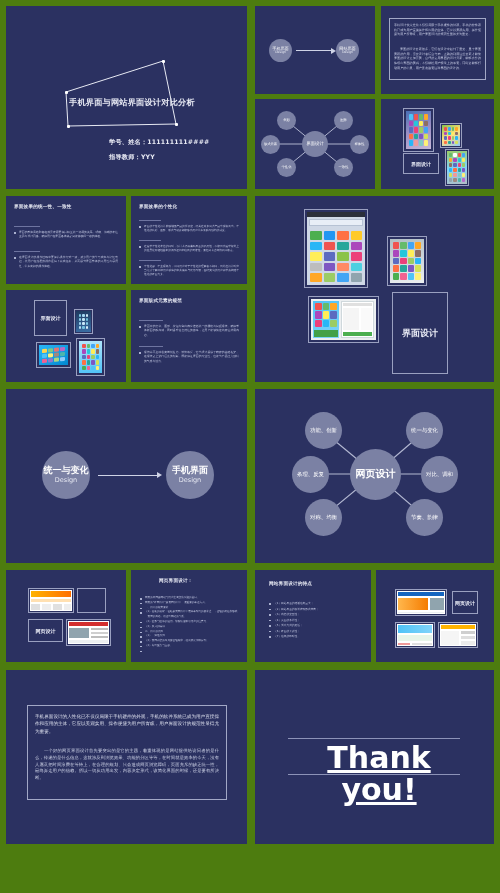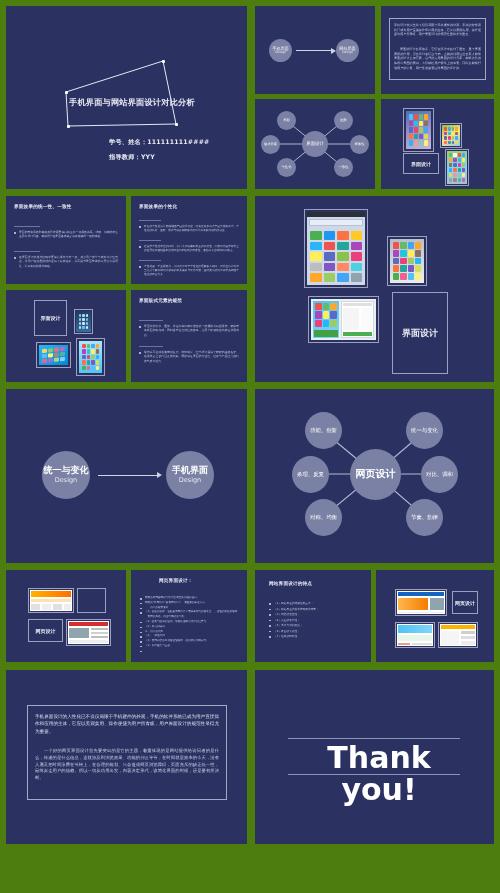--- a/index.html
+++ b/index.html
@@ -542,18 +542,18 @@
   </div>
 
   <div class="slide" style="left:6px; top:670px; width:241px; height:174px;">
     <div class="boxborder" style="left:21px; top:35px; width:200px; height:95px;"></div>
     <div class="para" style="position:absolute; left:29px; top:43px; width:184px; font-size:4.6px; line-height:1.62; text-align:justify; color:#dfe2ef;">手机界面设计的人性化已不仅仅局限于手机硬件的外观，手机的软件系统已成为用户直接操作和应用的主体，它应以美观实用、操作便捷为用户所青睐，用户界面设计的规范性显得尤为重要。</div>
     <div class="para" style="position:absolute; left:29px; top:78px; width:184px; font-size:4.3px; line-height:1.58; text-align:justify; text-indent:9px; color:#cdd2e6;">一个好的网页界面设计首先要突出的是它的主题，着重体现的是网站提供给访问者的是什么，传递的是什么信息，这就涉及到浏览效果、功能的分区等等，在时间就是效率的今天，没有人愿意把时间浪费在等待上，在合理的规划、只会造成网页浏览障碍，页面充斥的缺乏统一性，最终弄走用户的信赖。所以一切从功用出发，内容决定形式，该简化界面的时候，还是要有所决断。</div>
   </div>
 
   <div class="slide" style="left:255px; top:670px; width:239px; height:174px;">
     <div class="rule" style="position:absolute; left:33px; top:68px; width:172px;"></div>
-    <div class="thanks" style="left:44px; top:72px; width:160px; text-align:center; font-size:30px; line-height:1.05;">Thank you!</div>
+    <div class="thanks" style="left:44px; top:72px; width:160px; text-align:center; font-size:30px; line-height:1.05;text-decoration:underline;">Thank you!</div>
     <div class="rule" style="position:absolute; left:33px; top:104px; width:172px;"></div>
   </div>
 
 
 </div>
 
 </body></html>

